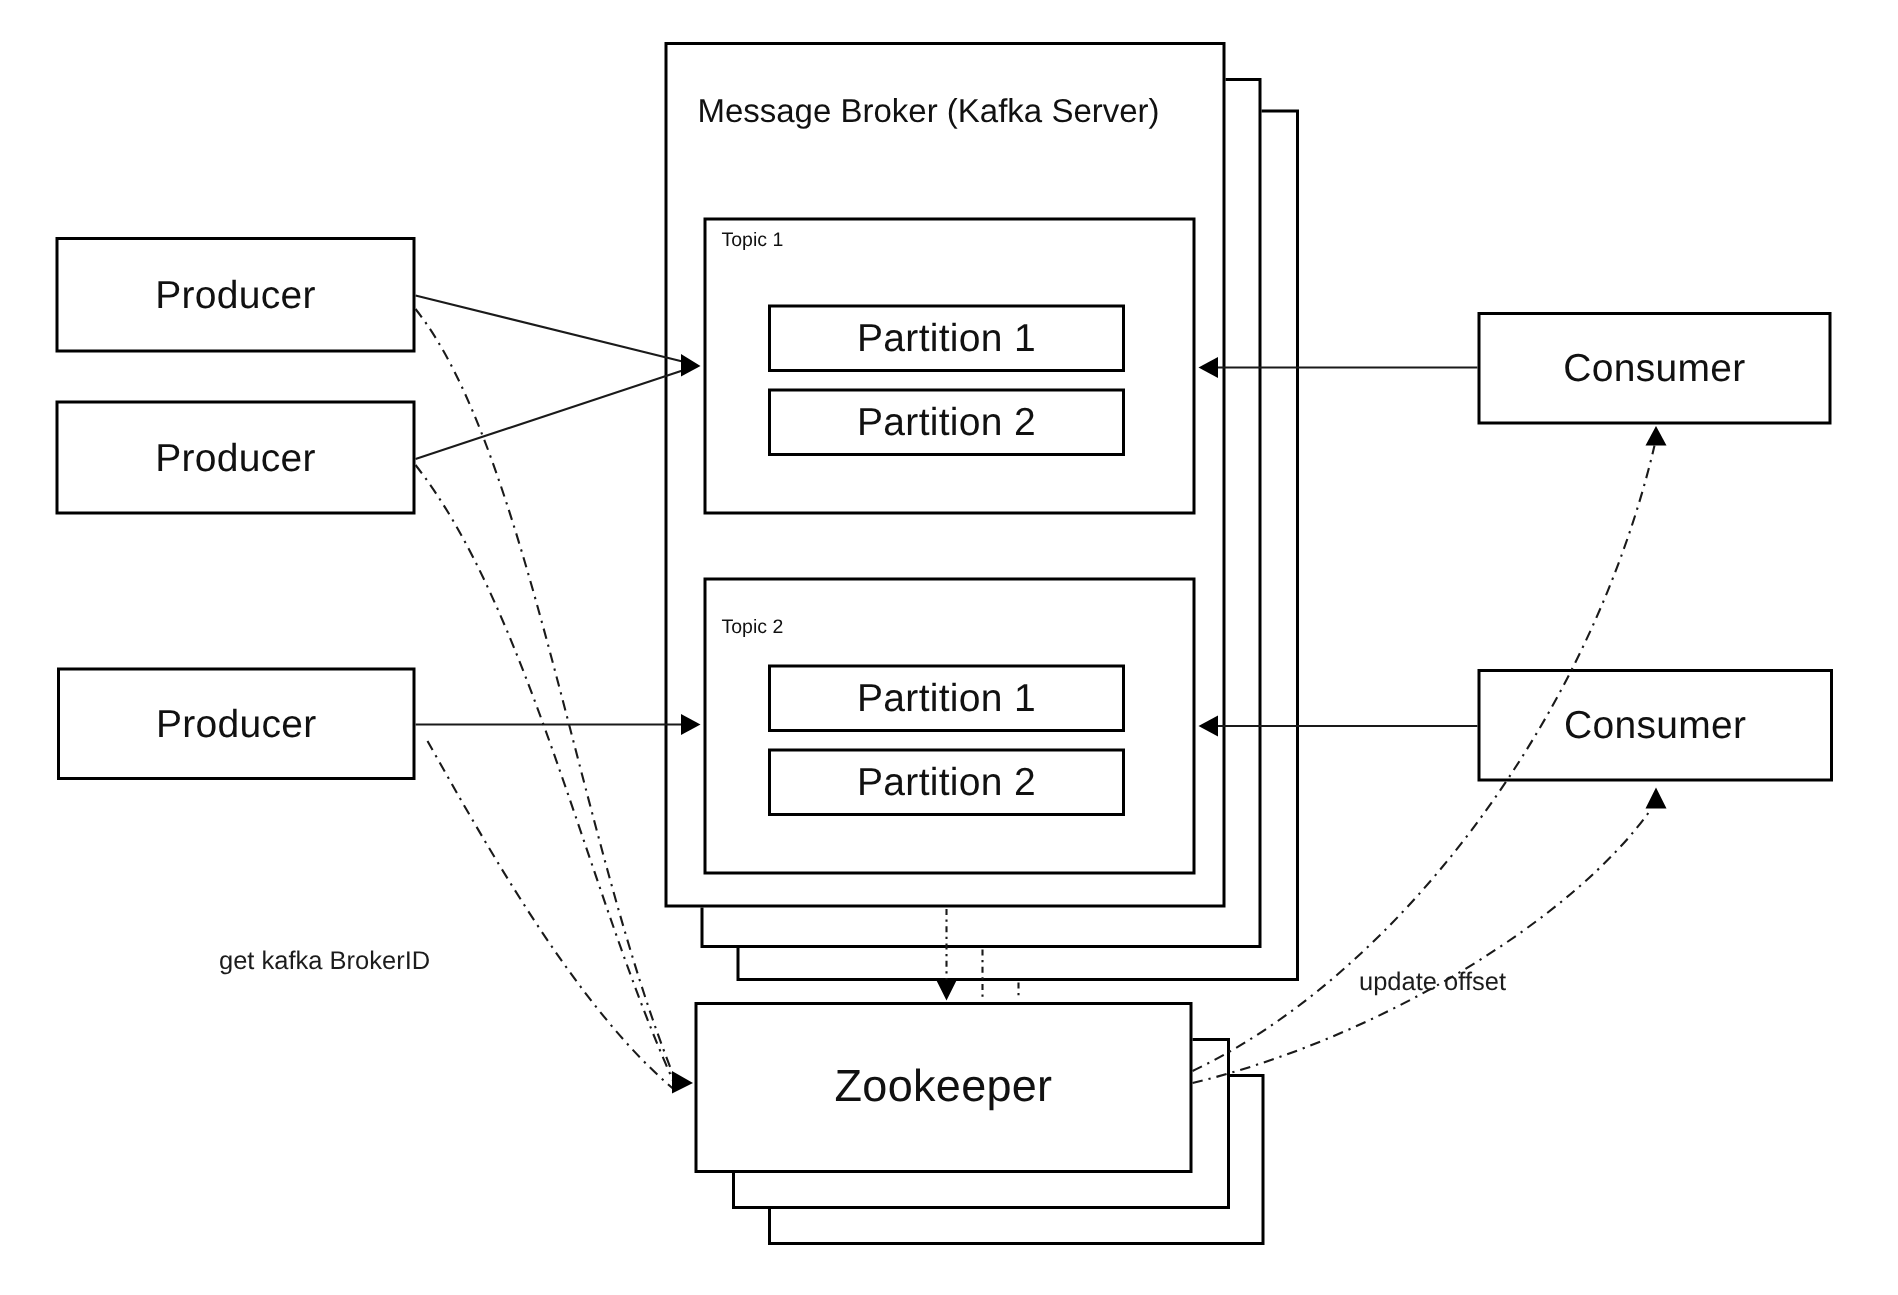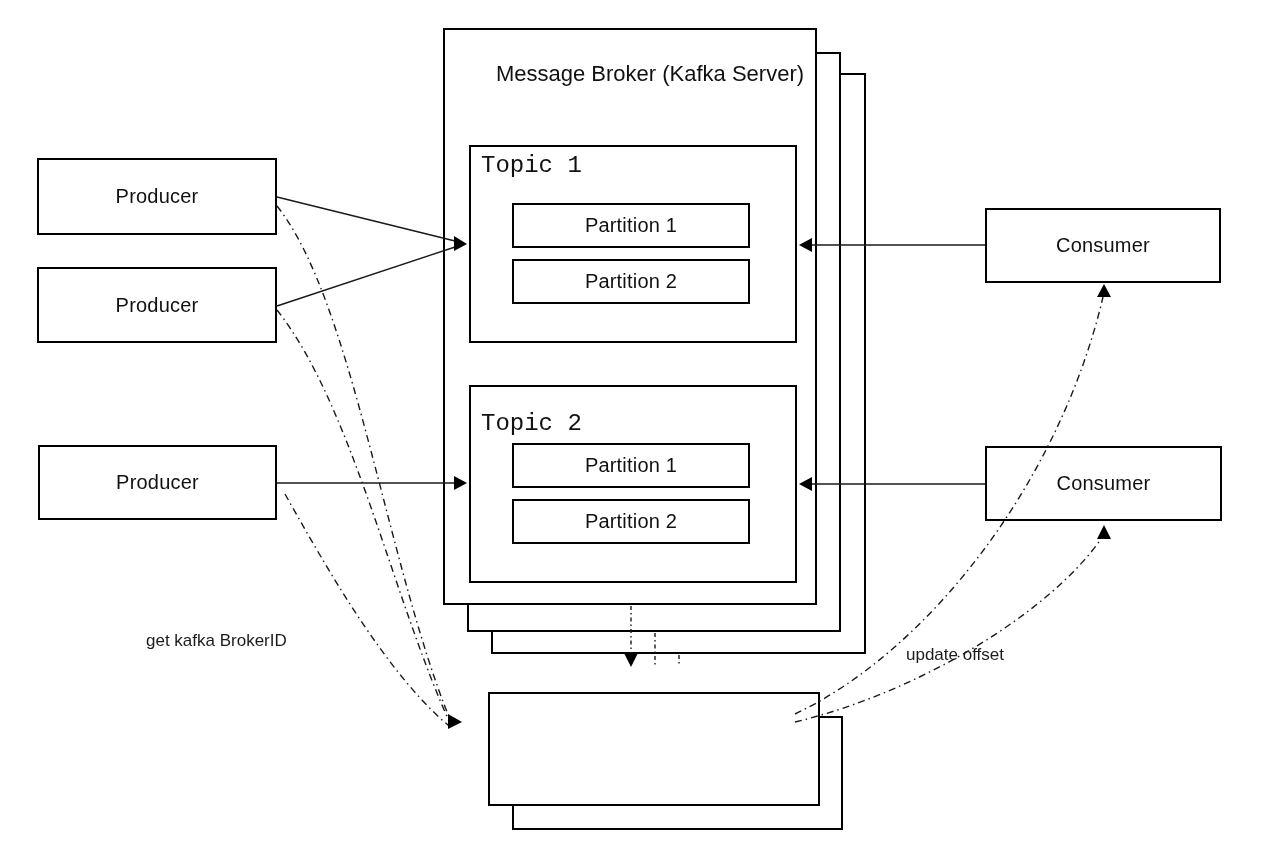--- a/index.html
+++ b/index.html
@@ -6,24 +6,24 @@
   #canvas{
     position:relative;width:1265px;height:863px;background:#ffffff;
     font-family:"Liberation Sans","DejaVu Sans",sans-serif;color:#111;
     overflow:hidden;
   }
   .box{position:absolute;box-sizing:border-box;background:#ffffff;border:2.5px solid #000;}
   .thin{border-width:2px;}
   .layer{z-index:1;}
   .main{z-index:2;}
   .center-label{display:flex;align-items:center;justify-content:center;
-    font-size:20px;letter-spacing:0.2px;}
-  .broker-title{position:absolute;z-index:3;left:463px;top:61px;width:374px;
+    font-size:26px;letter-spacing:0.2px;}
+  .broker-title{position:absolute;z-index:3;left:432px;top:61px;width:374px;
     text-align:center;font-size:22px;}
-  .topic-label{position:absolute;z-index:3;font-size:24px;font-family:Liberation Mono, monospace;}
+  .topic-label{position:absolute;z-index:3;font-size:13px;}
   .zk-label{font-size:30px;}
   .note{position:absolute;z-index:3;font-size:17px;color:#1c1c1c;}
   #wires{position:absolute;left:0;top:0;z-index:4;pointer-events:none;}
   #wires path, #wires line{fill:none;stroke:#1a1a1a;stroke-width:1.4;}
   #wires polygon{fill:#000;stroke:none;}
   .dashdot{stroke-dasharray:7 4 1.5 4;}
   .vdash{stroke-dasharray:4 3 1.5 3;}
 </style>
 </head>
 <body>
@@ -65,20 +65,23 @@
 
   <div class="box main center-label" style="left:985px;top:208px;width:236px;height:75px;">
     <span>Consumer</span>
   </div>
   <div class="box main center-label" style="left:985px;top:446px;width:237px;height:75px;">
     <span>Consumer</span>
   </div>
 
   <div class="box thin layer" style="left:512px;top:716px;width:331px;height:114px;"></div>
   <div class="box thin layer" style="left:488px;top:692px;width:332px;height:114px;"></div>
+  <div class="box main center-label zk-label" style="left:463px;top:668px;width:332px;height:114px;">
+    <span>Zookeeper</span>
+  </div>
 
   <div class="note" style="left:146px;top:631px;">get kafka BrokerID</div>
   <div class="note" style="left:906px;top:645px;text-align:right;">update offset</div>
 
   <svg id="wires" width="1265" height="863">
 
     <line x1="277" y1="197" x2="455" y2="241"></line>
     <line x1="277" y1="306" x2="455" y2="247"></line>
     <polygon points="467,244 454,236 454,251"></polygon>
 

